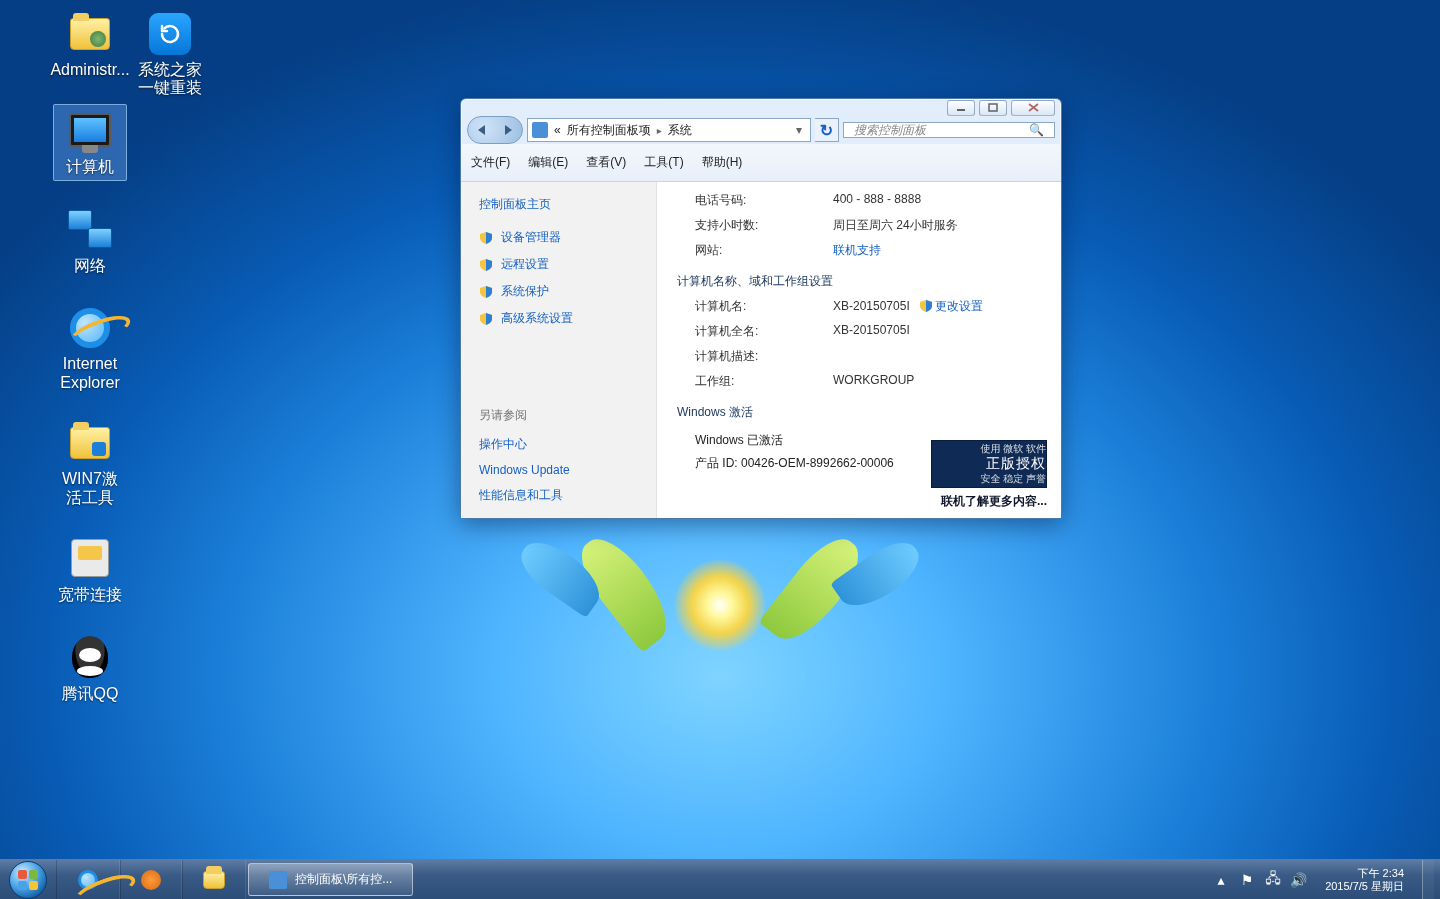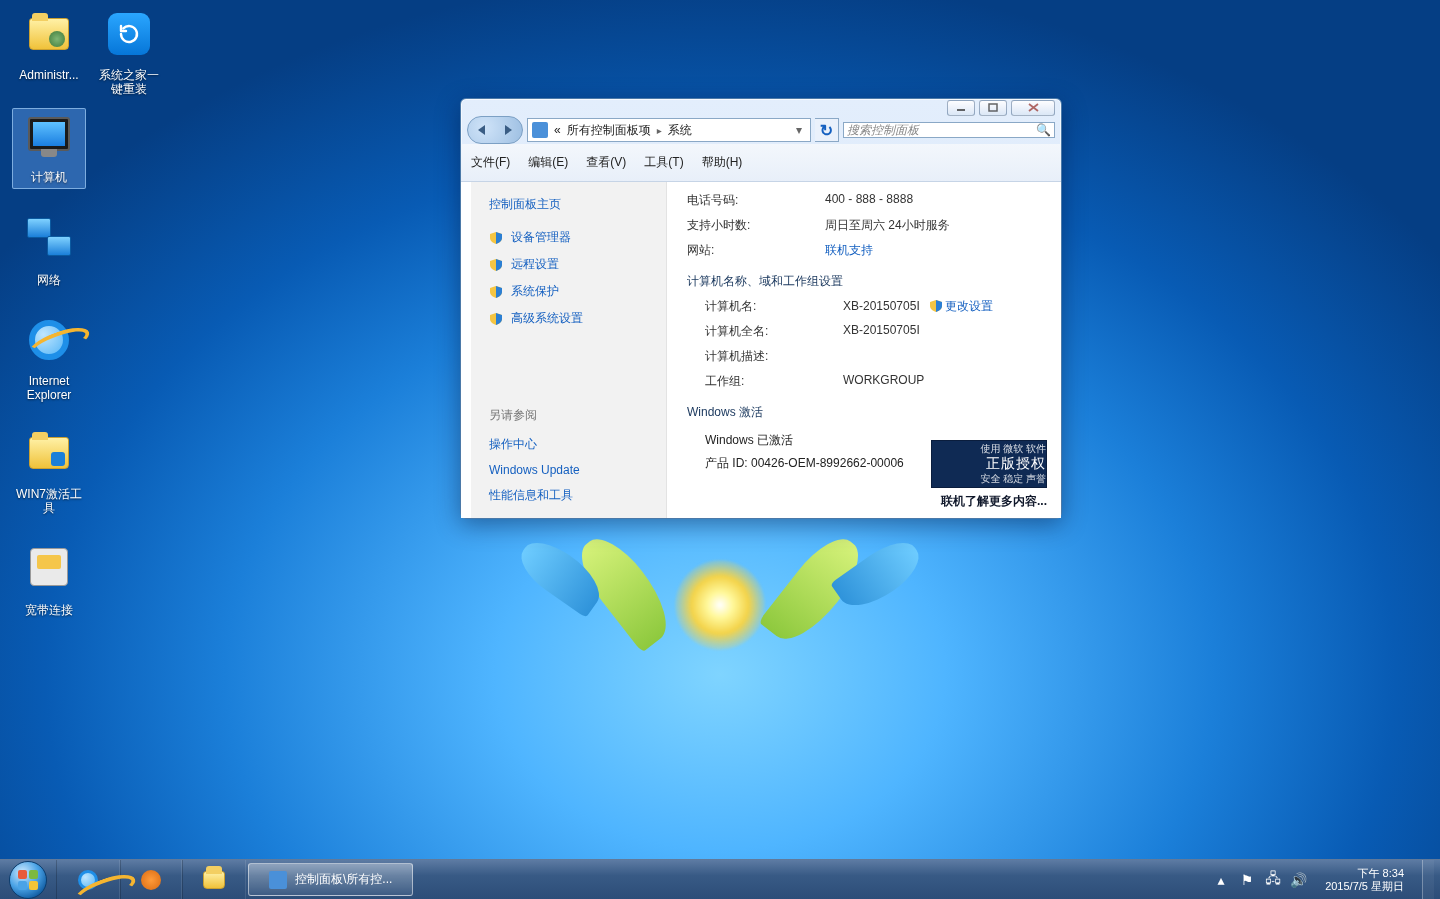--- a/index.html
+++ b/index.html
@@ -11,22 +11,22 @@
 .desktop-flare::before{content:"";position:absolute;left:50%;top:0;transform:translateX(-50%);width:90px;height:90px;border-radius:50%;
   background:radial-gradient(circle,#fff 0%,#fff89a 20%,#f3d34a 45%,rgba(255,200,30,0) 75%);filter:blur(1px);}
 .desktop-flare .leaf{position:absolute;left:50%;top:-30px;border-radius:60% 60% 70% 10%;}
 .desktop-flare .l1{width:50px;height:120px;transform:translateX(-120px) rotate(-38deg);background:linear-gradient(#d6f27a,#8ec93e);}
 .desktop-flare .l2{width:50px;height:120px;transform:translateX(70px) rotate(38deg);background:linear-gradient(#d6f27a,#8ec93e);}
 .desktop-flare .l3{width:42px;height:90px;transform:translateX(-180px) rotate(-55deg);background:linear-gradient(#6eccff,#2f93da);}
 .desktop-flare .l4{width:42px;height:90px;transform:translateX(138px) rotate(55deg);background:linear-gradient(#6eccff,#2f93da);}
 
 
 .desktop-icons { position:absolute; left:12px; top:8px; display:flex; flex-direction:column; gap:22px; }
-.dicon { width:74px; display:flex; flex-direction:column; align-items:center; gap:12px; color:#fff; font-size:12px; text-align:center;
-  text-shadow:0 1px 2px rgba(0,0,0,.6); padding:2px; border:1px solid transparent; border-radius:2px; cursor:default; }
+.dicon { width:74px; display:flex; flex-direction:column; align-items:center; gap:4px; color:#fff; font-size:16px; text-align:center;
+  text-shadow:0 1px 2px rgba(0,0,0,.6); padding:2px; border:1px solid transparent; border-radius:2px; cursor:default;margin-left:41px; }
 .dicon.selected{ background:rgba(120,180,255,.35); border-color:rgba(180,220,255,.6);}
 .dicon .glyph { width:46px; height:46px; display:flex; align-items:center; justify-content:center; }
 .folder-ico{width:40px;height:32px;background:linear-gradient(#fff1a6,#f0c23a);border-radius:3px 3px 4px 4px;border:1px solid #caa030;position:relative;}
 .folder-ico::before{content:"";position:absolute;left:2px;top:-6px;width:16px;height:8px;background:#f3cf62;border-radius:3px 3px 0 0;}
 .folder-ico .inner{position:absolute;right:3px;bottom:2px;width:16px;height:16px;border-radius:50%;}
 .app-ico{width:42px;height:42px;border-radius:9px;background:linear-gradient(#2aa6ff,#0676d8);display:flex;align-items:center;justify-content:center;color:#fff;}
 .pc-ico{width:42px;height:34px;background:#1a1a1a;border:2px solid #5a5a5a;border-radius:3px;position:relative;}
 .pc-ico::after{content:"";position:absolute;left:50%;bottom:-8px;transform:translateX(-50%);width:16px;height:8px;background:#888;border-radius:0 0 3px 3px;}
 .pc-ico .screen{position:absolute;inset:3px;background:linear-gradient(#5fc1ff,#1a7ee0);}
 .net-ico{position:relative;width:44px;height:38px;}
@@ -69,24 +69,24 @@
 .addrrow{height:30px;margin:0 6px;display:flex;align-items:center;gap:4px;}
 .navbtns{width:56px;height:28px;background:radial-gradient(circle at 30% 40%,#cfe3f8,#9dbfe2);border:1px solid #7ca0c4;border-radius:16px;display:flex;align-items:center;justify-content:space-around;}
 .navbtns span{width:0;height:0;border-top:5px solid transparent;border-bottom:5px solid transparent;}
 .navbtns .bk{border-right:7px solid #3a5d84;} .navbtns .fw{border-left:7px solid #3a5d84;}
 .addrbar{flex:1;height:24px;background:#fff;border:1px solid #8aa8c6;display:flex;align-items:center;font-size:12px;padding:0 4px;gap:6px;color:#222;}
 .addrbar .seg{display:flex;align-items:center;gap:6px;}
 .addrbar .arw{color:#666;font-size:10px;}
 .addrbar .dd{margin-left:auto;color:#666;padding:0 4px;}
 .addrbar .app-mini{width:16px;height:16px;background:#4a90d9;border-radius:2px;display:inline-block;}
 .refresh{width:24px;height:24px;border:1px solid #8aa8c6;border-left:none;background:#eaf1fb;color:#1560c0;display:flex;align-items:center;justify-content:center;font-weight:bold;}
-.searchbox{width:212px;height:16px;border:1px solid #8aa8c6;background:#fff;display:flex;align-items:center;padding:0 3px;color:#888;font-size:12px;font-style:italic;gap:8px;}
+.searchbox{width:212px;height:16px;border:1px solid #8aa8c6;background:#fff;display:flex;align-items:center;padding:0 10px;color:#888;font-size:12px;font-style:italic;gap:8px;}
 .searchbox .mag{margin-left:auto;color:#6186b4;font-style:normal;}
 .menubar{height:38px;padding:10px 10px;font-size:12px;display:flex;gap:18px;color:#222;background:linear-gradient(#f3f7fc,#e8eff9);}
-.content{flex:1;display:flex;background:#fff;border-top:1px solid #c6d4e6;padding-left:10px;}
+.content{flex:1;display:flex;background:#fff;border-top:1px solid #c6d4e6;}
 .sidebar{width:196px;background:#f2f2f2;border-right:1px solid #e3e3e3;padding:14px 18px;font-size:12px;display:flex;flex-direction:column;gap:10px;}
 .side-head{color:#1560c0;margin-bottom:6px;}
 .side-link{display:flex;align-items:center;gap:8px;color:#1560c0;cursor:default;}
 .shield{width:14px;height:14px;display:inline-block;}
 .shield svg{display:block;}
 .side-sep{height:60px;}
 .side-sub{color:#777;margin-bottom:2px;}
 .side-plain{color:#1560c0;}
 .main{flex:1;padding:10px 16px 8px 20px;font-size:12px;color:#222;position:relative;overflow:hidden;}
 .kv{display:grid;grid-template-columns:138px 1fr;row-gap:8px;align-items:start;}
@@ -151,20 +151,26 @@
         </div>
       </div>
     <div class="label2line">WIN7激活工具</div>
   </div>
   <div class="dicon">
     <div class="glyph">
         <div class="dial-ico"></div>
       </div>
     <div>宽带连接</div>
   </div>
+  <div class="dicon">
+    <div class="glyph">
+        <div class="qq-ico"></div>
+      </div>
+    <div>腾讯QQ</div>
+  </div>
 </div>
 
 <div class="desktop-icons dcol2">
   <div class="dicon">
     <div class="glyph">
         <div class="app-ico">
           <svg width="24" height="24" viewBox="0 0 24 24" fill="none">
             <path d="M4 12a8 8 0 1 0 2.3-5.6" stroke="#fff" stroke-width="2.4" stroke-linecap="round"></path>
             <path d="M4 4v5h5" stroke="#fff" stroke-width="2.4" stroke-linecap="round" stroke-linejoin="round"></path>
           </svg>
@@ -263,21 +269,21 @@
           </span>
           <span>高级系统设置</span>
         </div>
       <div class="side-sep"></div>
       <div class="side-sub">另请参阅</div>
       <div class="side-plain">操作中心</div>
       <div class="side-plain">Windows Update</div>
       <div class="side-plain">性能信息和工具</div>
     </div>
     <div class="main">
-      <div class="kv" style="">
+      <div class="kv" style="margin-left:18px;">
         <div class="k">电话号码:</div>
         <div class="v">400 - 888 - 8888</div>
         <div class="k">支持小时数:</div>
         <div class="v">周日至周六  24小时服务</div>
         <div class="k">网站:</div>
         <div class="v link">联机支持</div>
       </div>
 
       <div class="section-h">计算机名称、域和工作组设置</div>
       <div class="kv" style="margin-left:18px;">
@@ -339,18 +345,18 @@
     <div class="ticon" style="background:#4a90d9;border-radius:2px;width:18px;height:18px;"></div>
     <span>控制面板\所有控...</span>
   </div>
   <div class="tb-spacer"></div>
   <div class="tray">
     <span class="tray-ico">▴</span>
     <span class="tray-ico">⚑</span>
     <span class="tray-ico">🖧</span>
     <span class="tray-ico">🔊</span>
     <div class="clock">
-      <div>下午 8:34</div>
+      <div>下午 2:34</div>
       <div>2015/7/5 星期日</div>
     </div>
     <div class="show-desktop"></div>
   </div>
 </div>
 
 </body></html>

